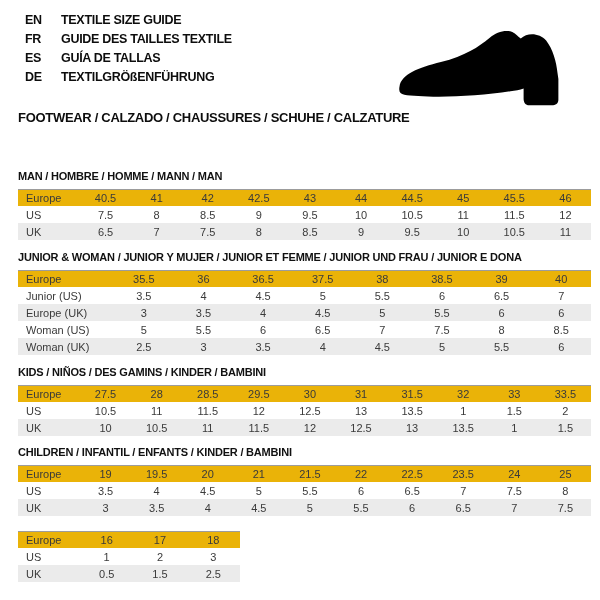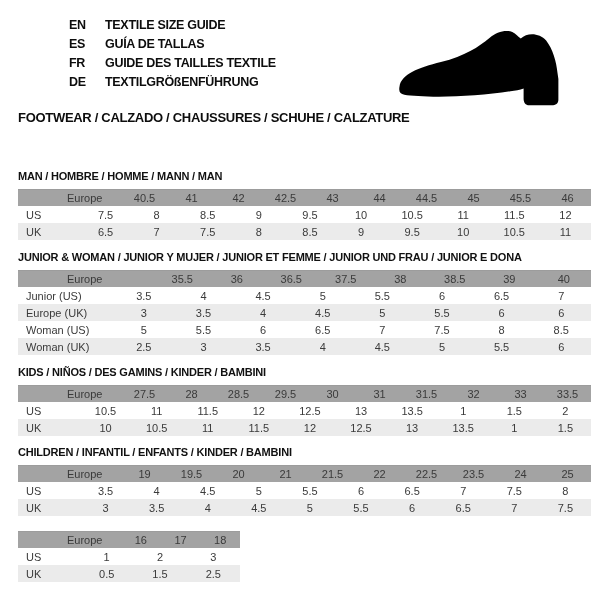--- a/index.html
+++ b/index.html
@@ -3,42 +3,42 @@
 <meta charset="utf-8">
 <style>
   * { margin:0; padding:0; box-sizing:border-box; }
   html,body { background:#fff; }
   .page {
     position:relative; width:600px; height:600px; background:#fff;
     font-family:"Liberation Sans", sans-serif; color:#222; overflow:hidden;
   }
   
   .lang-list { position:absolute; top:13px; left:25px; }
-  .lang-row { display:flex; height:19px; align-items:flex-end;margin-left:44px; }
+  .lang-row { display:flex; height:19px; align-items:flex-start; }
   .lang-code, .lang-label {
     font-weight:bold; font-size:12.5px; letter-spacing:-0.3px; color:#0d0d0d;
     white-space:nowrap;
   }
   .lang-code { width:36px; }
   .footwear-line {
     position:absolute; top:110px; left:18px;
     font-weight:bold; font-size:13px; letter-spacing:-0.3px; color:#0d0d0d;
     white-space:nowrap;
   }
   .shoe-icon { position:absolute; top:20px; left:392px; width:188px; height:88px; }
   
   .size-section { position:absolute; left:18px; width:573px; }
   #section-babies { width:222px; }
   .table-title {
     font-size:11px; font-weight:bold; letter-spacing:-0.2px; color:#111;
     line-height:13px; white-space:nowrap;
   }
   .size-table { margin-top:6px; width:100%; }
   .t-row { display:flex; height:17px; align-items:center; font-size:11px; color:#3a3a3a; }
-  .row-head { background:#a3a3a3; border-top:1px solid #9c9c9c;padding-left:41px; }
+  .row-head { background:#eab308; border-top:1px solid #9c9c9c; }
   .row-odd  { background:#ffffff; }
   .row-even { background:#ebebeb; }
   .cell { white-space:nowrap; overflow:hidden; }
   .label-cell { width:62px; padding-left:8px; text-align:left; flex:0 0 auto; }
   #section-junior-woman .label-cell { width:96px; }
   .val-cell { flex:1 1 0; text-align:center; }
   
   #section-man          { top:170px; }
   #section-junior-woman { top:251px; }
   #section-kids         { top:366px; }
@@ -49,26 +49,26 @@
 <body>
 
 <div class="page">
 
   <div class="lang-list">
     <div class="lang-row">
       <span class="lang-code">EN</span>
       <span class="lang-label">TEXTILE SIZE GUIDE</span>
     </div>
     <div class="lang-row">
+      <span class="lang-code">FR</span>
+      <span class="lang-label">GUIDE DES TAILLES TEXTILE</span>
+    </div>
+    <div class="lang-row">
       <span class="lang-code">ES</span>
       <span class="lang-label">GUÍA DE TALLAS</span>
-    </div>
-    <div class="lang-row">
-      <span class="lang-code">FR</span>
-      <span class="lang-label">GUIDE DES TAILLES TEXTILE</span>
     </div>
     <div class="lang-row">
       <span class="lang-code">DE</span>
       <span class="lang-label">TEXTILGRÖßENFÜHRUNG</span>
     </div>
   </div>
 
   <div class="footwear-line">FOOTWEAR / CALZADO / CHAUSSURES / SCHUHE / CALZATURE</div>
 
   <svg class="shoe-icon" viewBox="0 0 200 92" aria-hidden="true">

